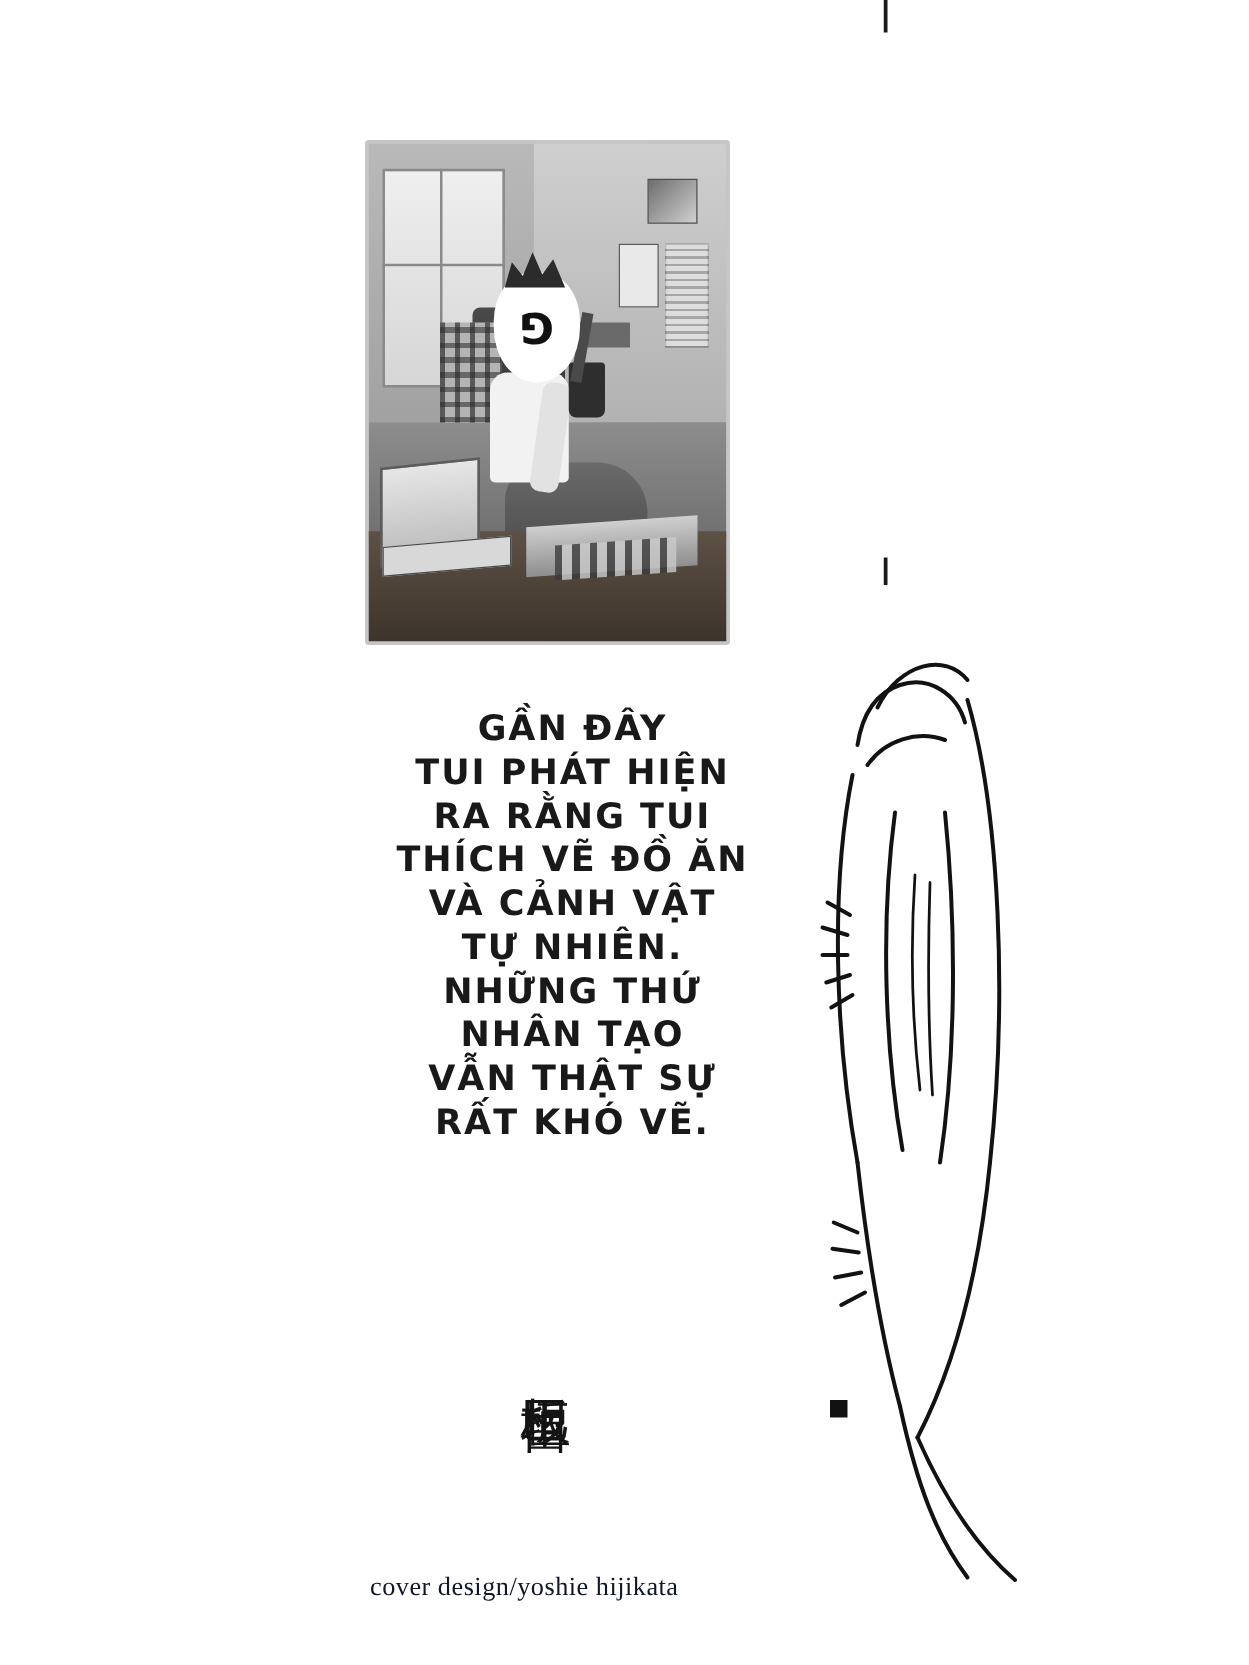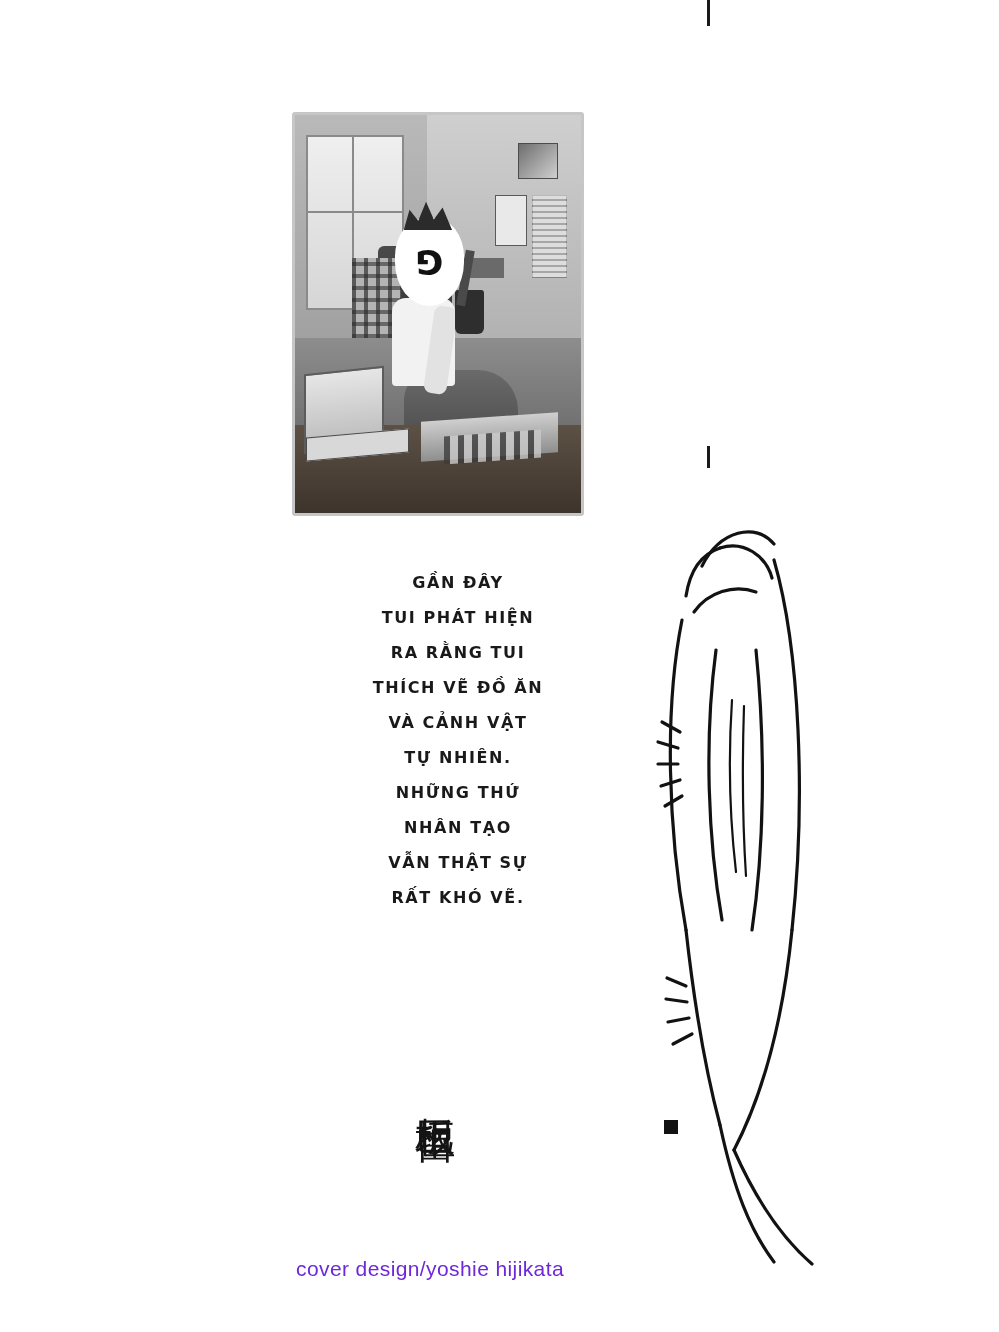--- a/index.html
+++ b/index.html
@@ -222,21 +222,21 @@
 
   
   #speech-text {
     position: absolute;
     left: 300px;
     top: 565px;
     width: 316px;
     text-align: center;
     color: #191919;
     font-family: "DejaVu Sans", sans-serif;
-    font-size: 16px;
+    font-size: 28px;
     font-weight: bold;
     letter-spacing: 1.6px;
     line-height: 35px;
     white-space: pre-line;
   }
 
   
   #author-name {
     position: absolute;
     left: 406px;
@@ -250,22 +250,22 @@
     text-align: center;
     writing-mode: vertical-rl;
     height: 180px;
   }
 
   
   #credit {
     position: absolute;
     left: 296px;
     top: 1257px;
-    color: #6d28d9;
-    font-family: Liberation Sans, sans-serif;
+    color: #0f172a;
+    font-family: Liberation Serif, serif;
     font-size: 21px;
     letter-spacing: 0.4px;
     white-space: nowrap;
   }
 </style>
 </head>
 <body>
 
 <div id="page">
 

